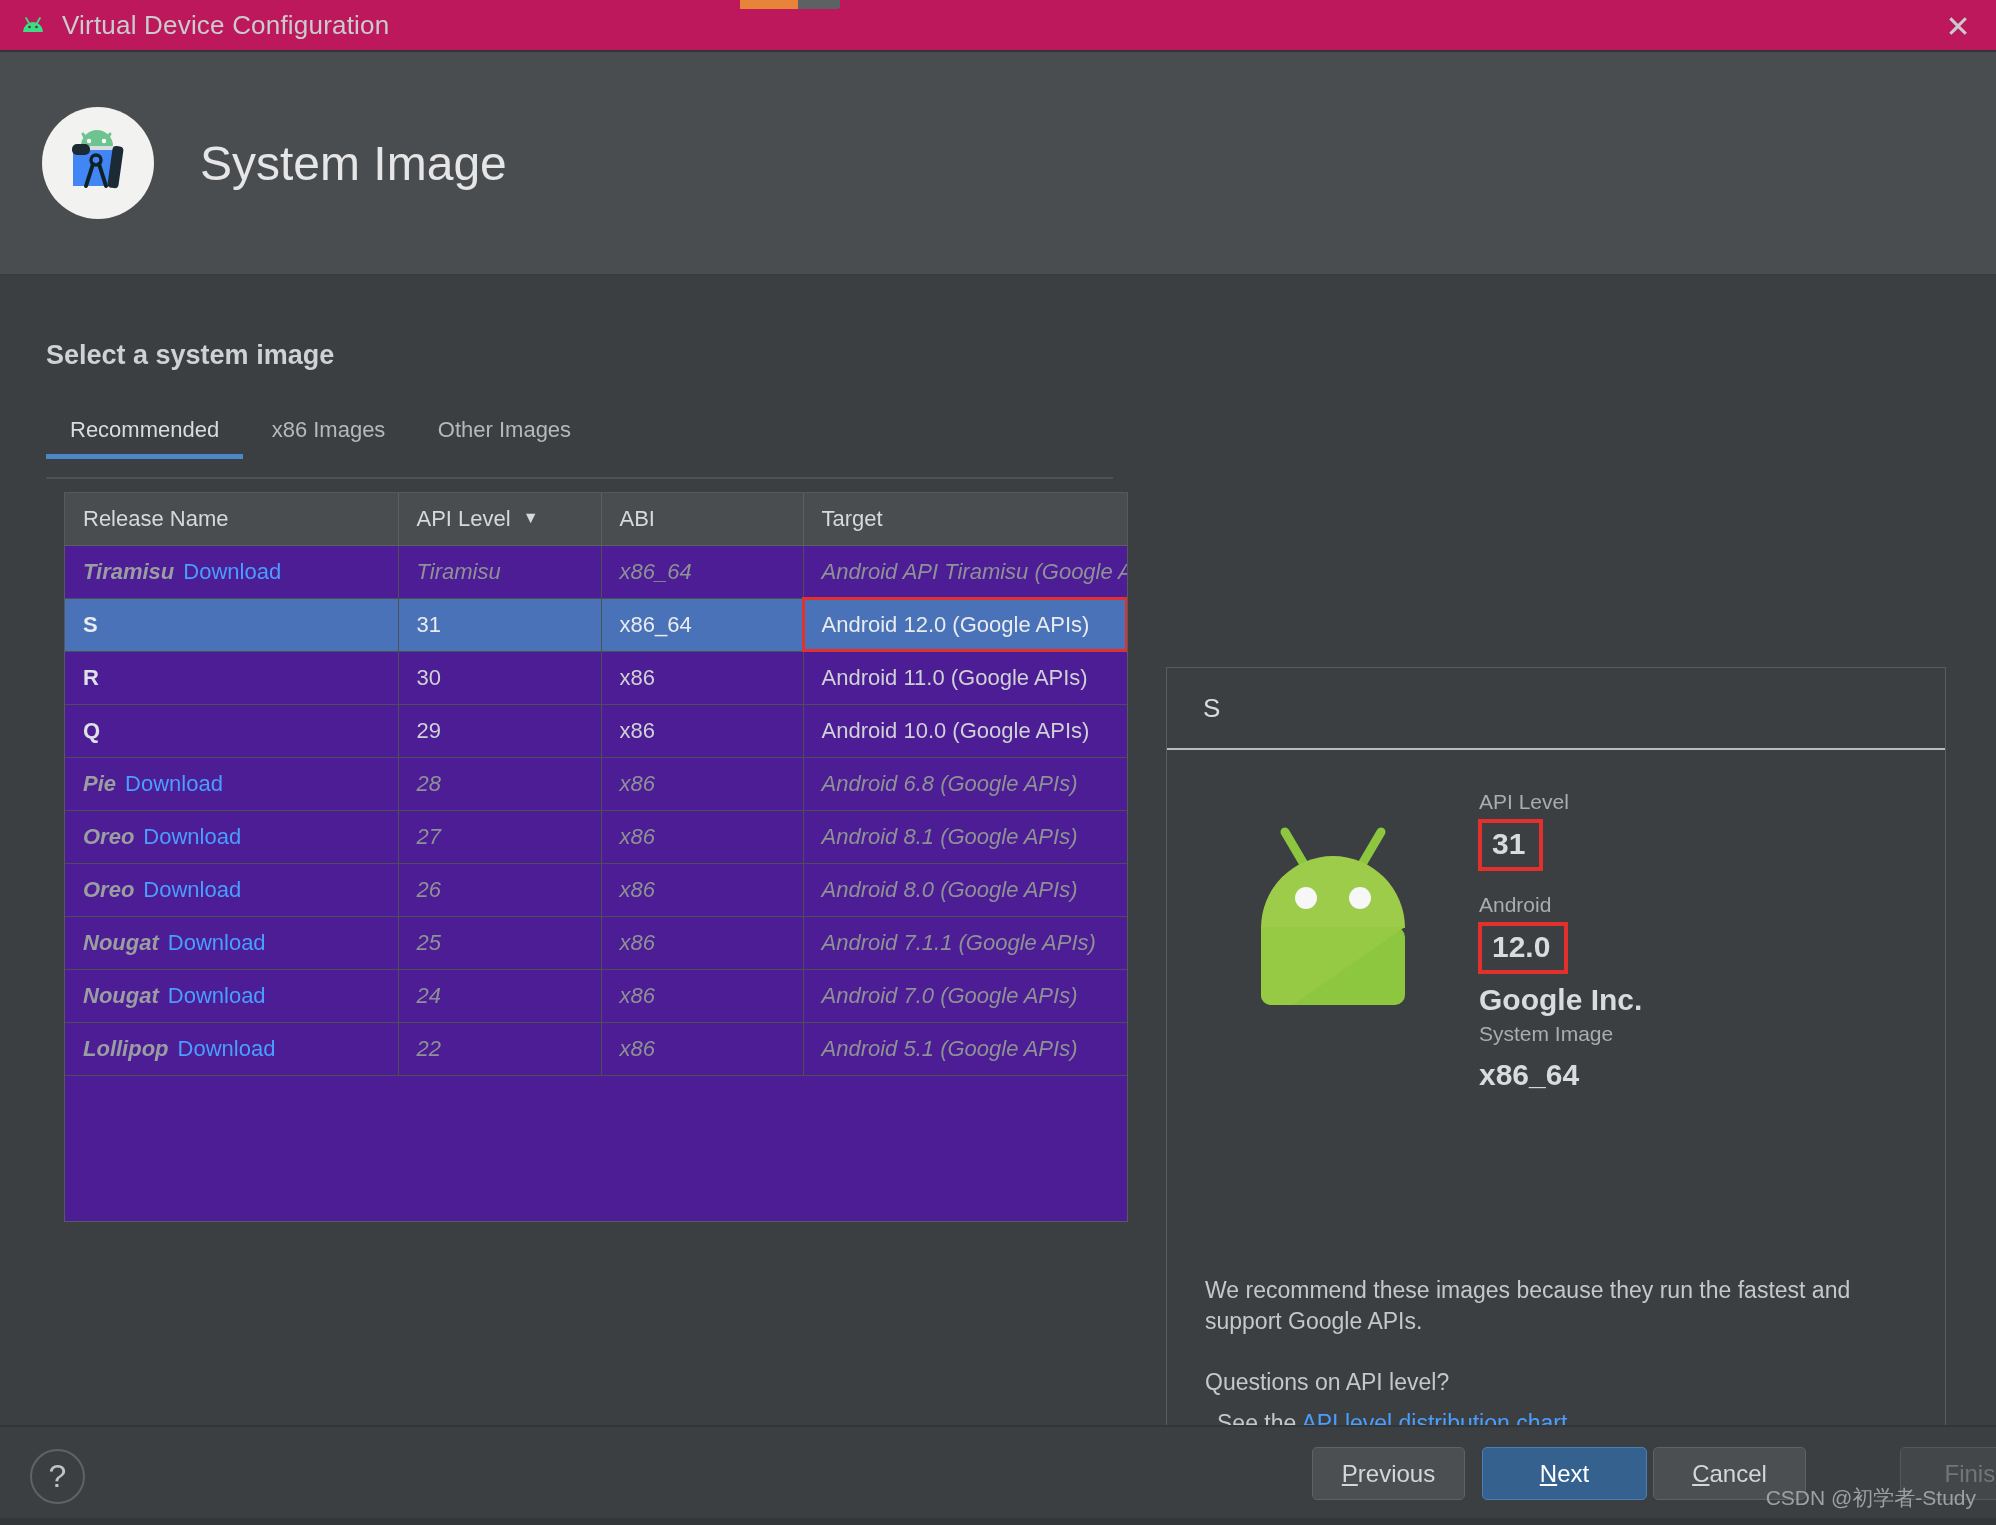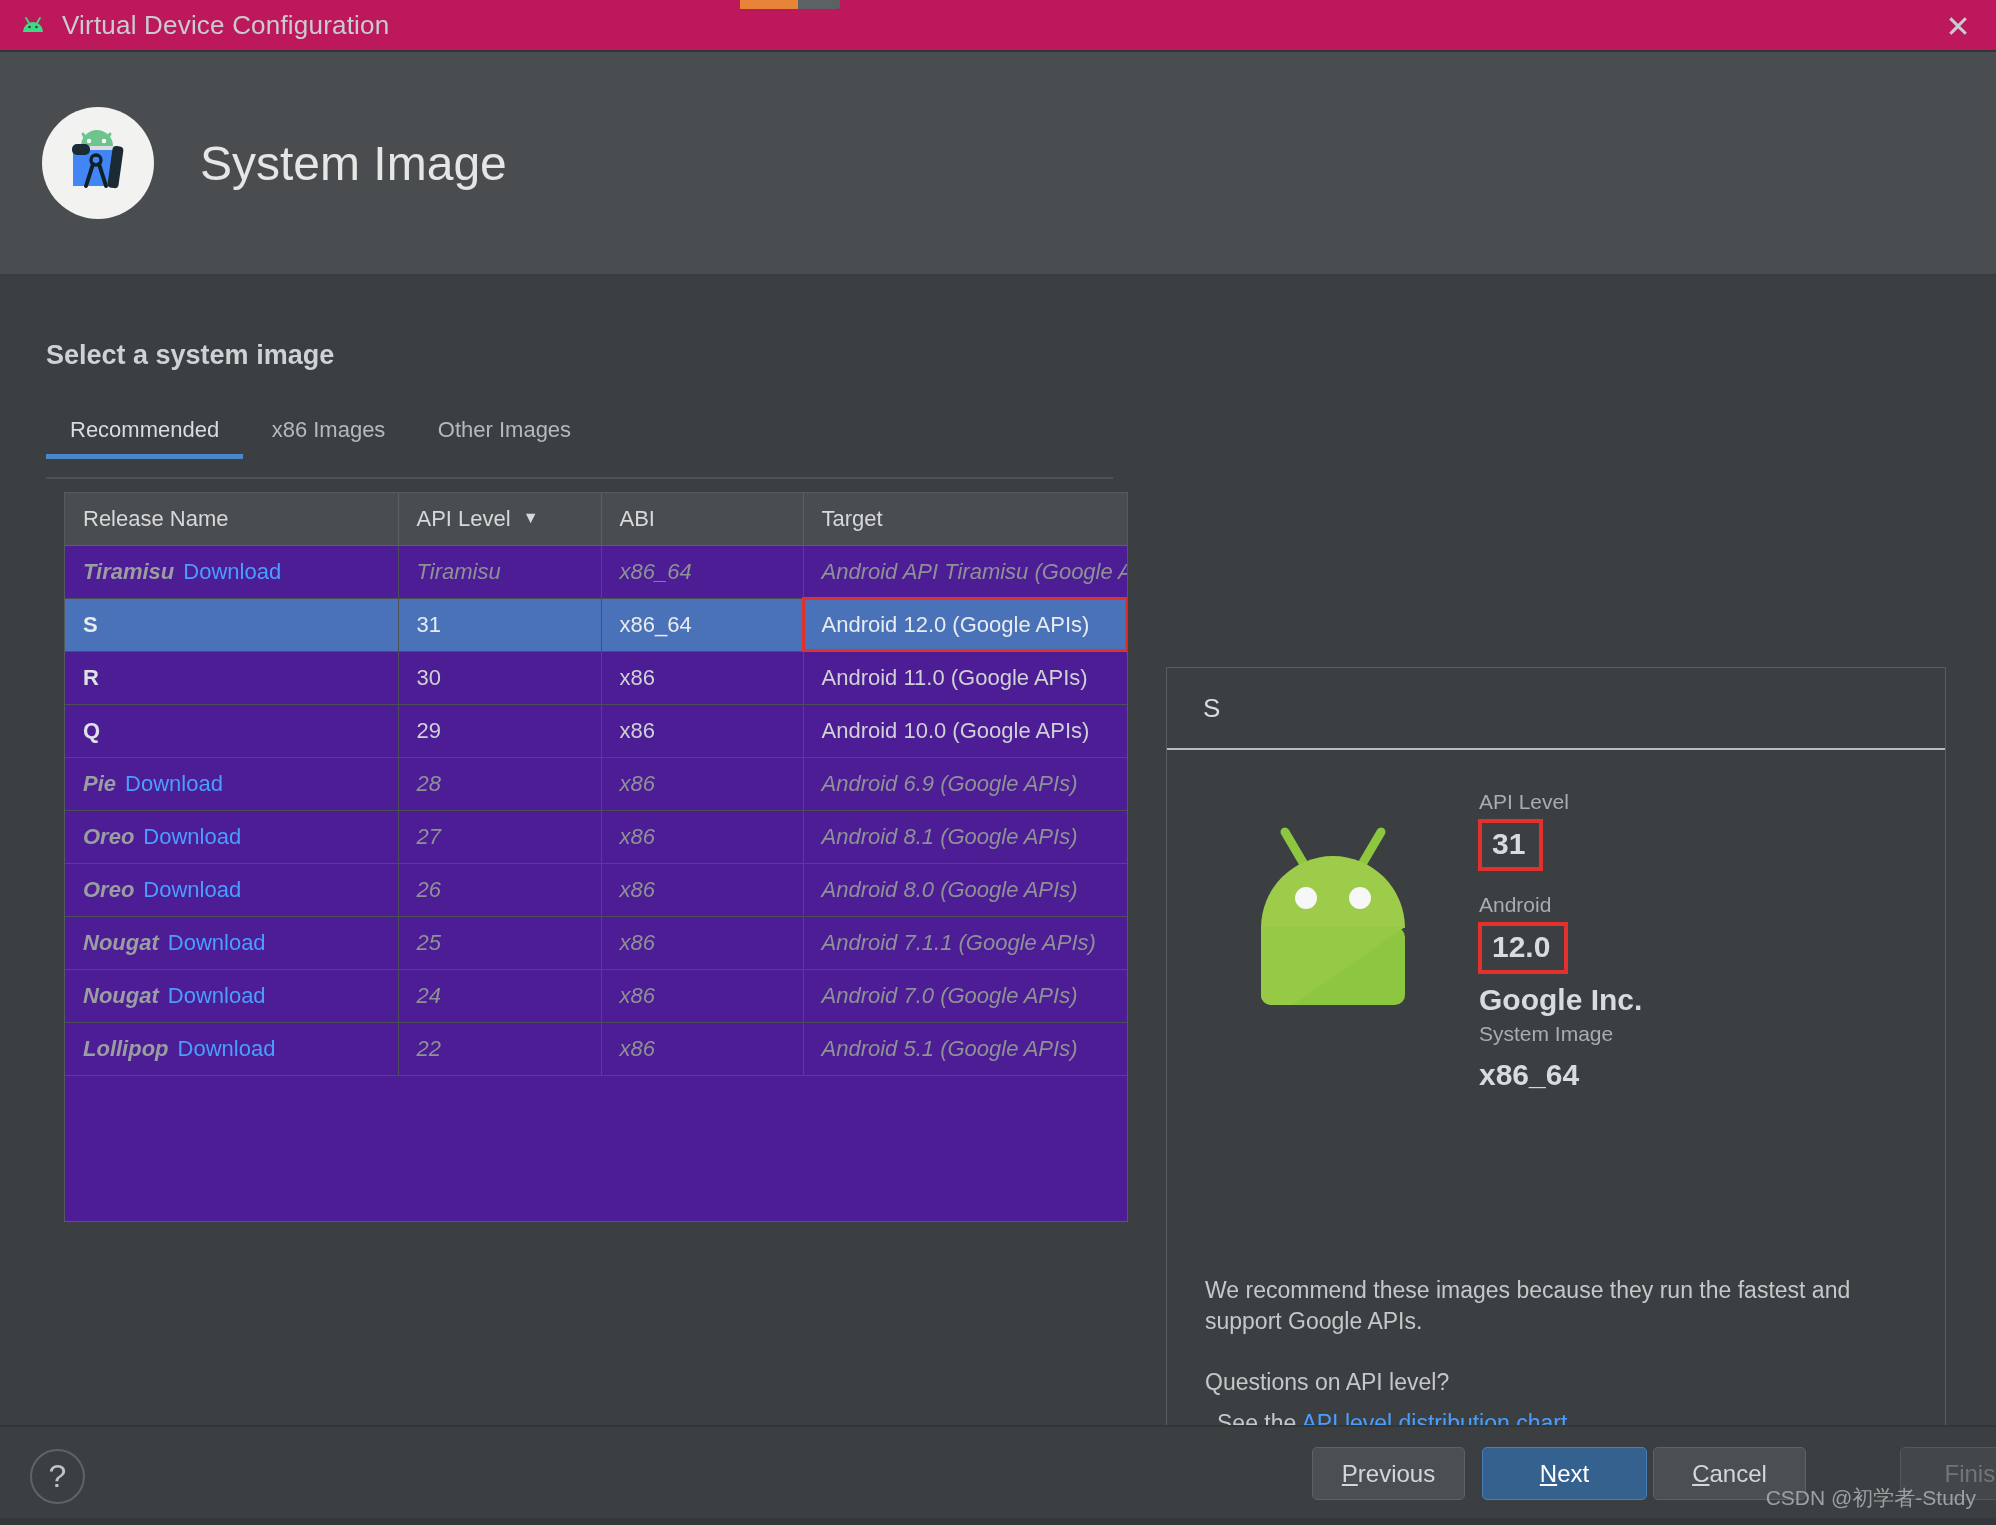--- a/index.html
+++ b/index.html
@@ -280,21 +280,21 @@
           <tr class="installed">
             <td class="release-cell"><span class="rel-name">Q</span></td>
             <td>29</td>
             <td>x86</td>
             <td>Android 10.0 (Google APIs)</td>
           </tr>
           <tr class="avail">
             <td class="release-cell"><span class="rel-name">Pie</span><span class="dl">Download</span></td>
             <td>28</td>
             <td>x86</td>
-            <td>Android 6.9 (Google APIs)</td>
+            <td>Android 6.8 (Google APIs)</td>
           </tr>
           <tr class="avail">
             <td class="release-cell"><span class="rel-name">Oreo</span><span class="dl">Download</span></td>
             <td>27</td>
             <td>x86</td>
             <td>Android 8.1 (Google APIs)</td>
           </tr>
           <tr class="avail">
             <td class="release-cell"><span class="rel-name">Oreo</span><span class="dl">Download</span></td>
             <td>26</td>

